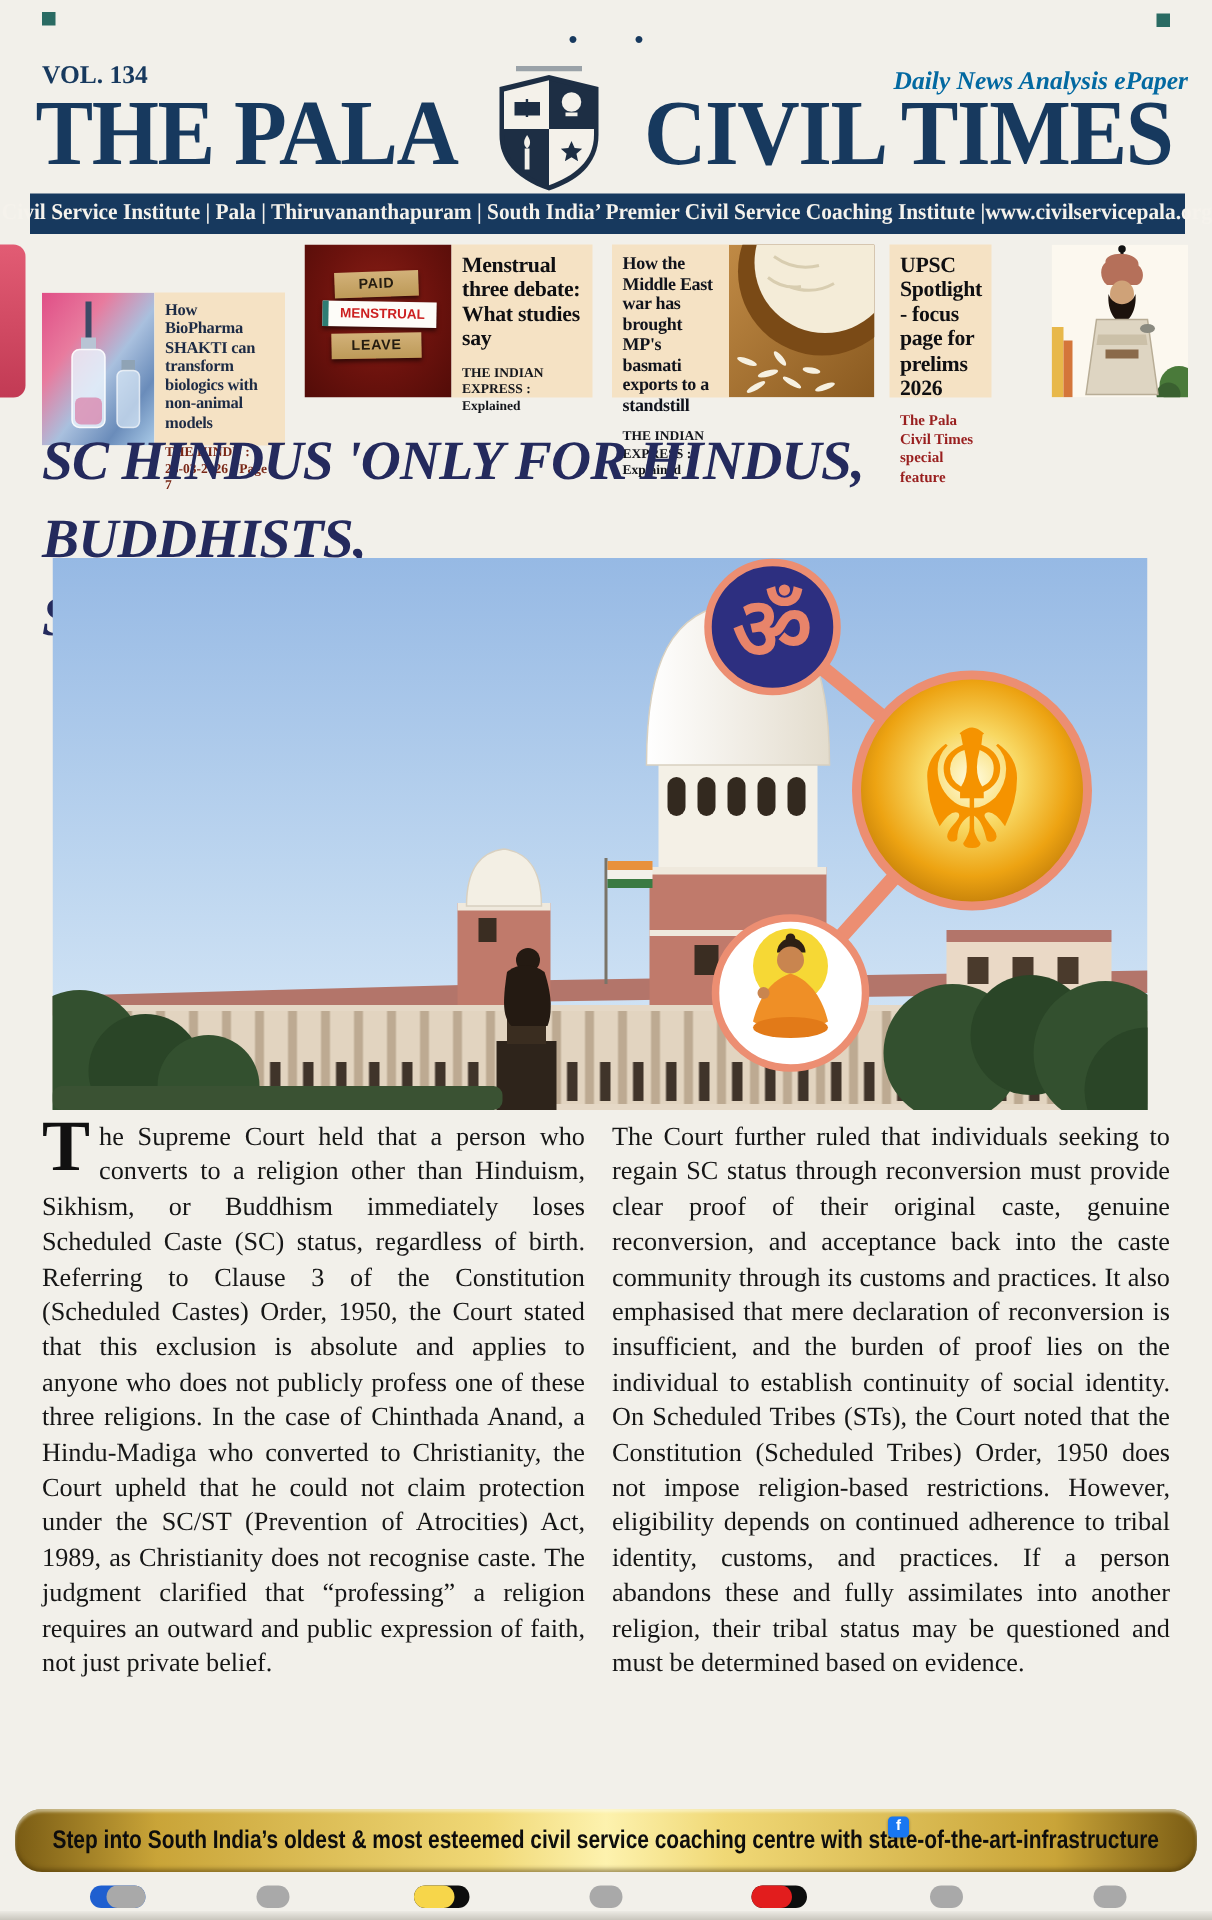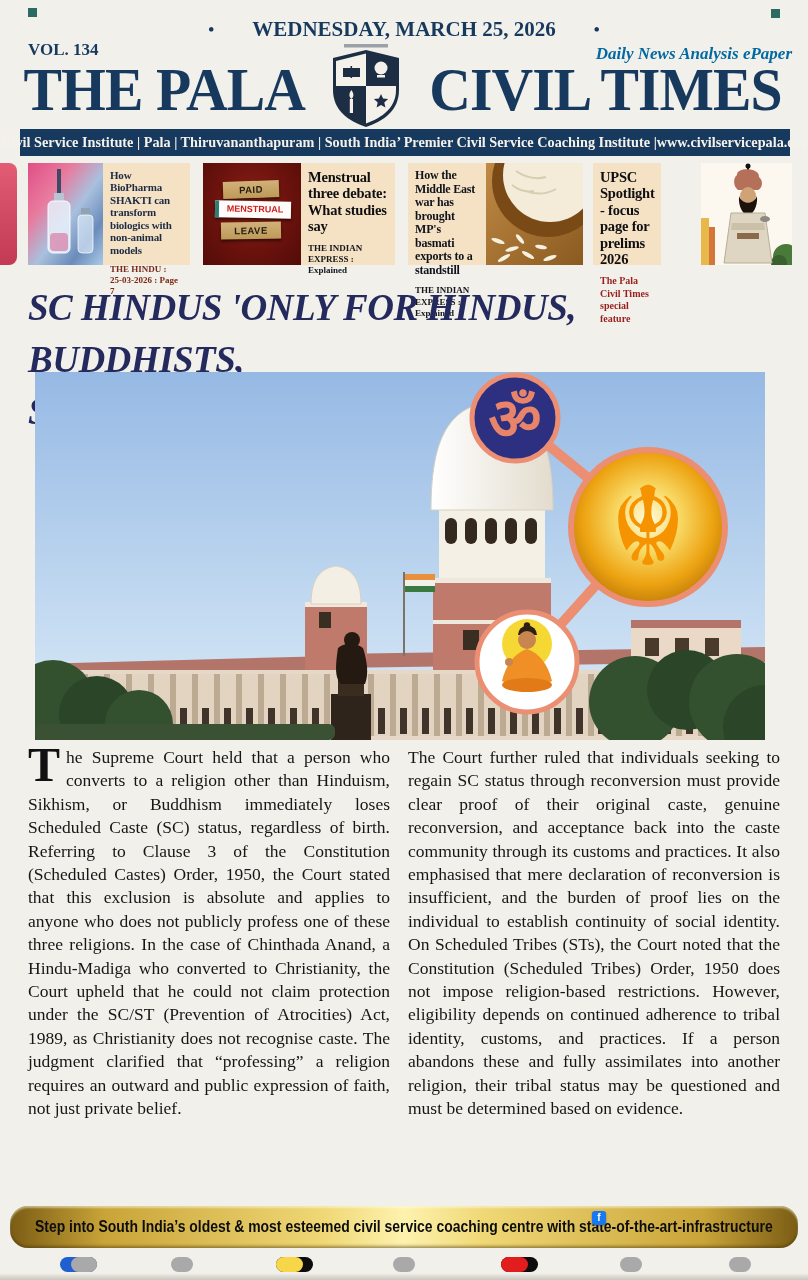--- a/index.html
+++ b/index.html
@@ -23,21 +23,21 @@
   .crest{width:76px;height:84px;flex:0 0 auto;margin-top:-6px;}
   .navbar{position:absolute;left:20px;top:129px;width:770px;height:27px;background:#17395e;
           display:flex;align-items:center;justify-content:center;}
   .navbar span{color:#f5f2ec;font-weight:bold;font-size:15px;white-space:nowrap;transform:scaleX(.95);}
 
   
   .teasers{position:absolute;left:0;top:163px;width:808px;height:102px;}
   .sliver{position:absolute;left:0;top:0;width:17px;height:102px;border-radius:0 8px 8px 0;
           background:linear-gradient(180deg,#e25c74,#c23a54);}
   .card{position:absolute;top:0;height:102px;display:flex;cursor:pointer;}
-  .c1{left:28px;width:162px;}
+  .c1{left:28px;width:162px;margin-top:32px;}
   .c2{left:203px;width:192px;}
   .c3{left:408px;width:175px;}
   .c4{left:593px;width:185px;gap:40px;}
   .cimg{height:102px;flex:0 0 auto;position:relative;overflow:hidden;}
   .c1 .cimg{width:75px;}
   .c2 .cimg{width:98px;}
   .c3 .cimg{width:97px;}
   .c4 .cimg{width:91px;}
   .ctext{flex:1;background:#f5e2c4;padding:6px 6px 5px 7px;display:flex;flex-direction:column;}
   .ctitle{font-weight:bold;line-height:1.13;letter-spacing:-.2px;}
@@ -103,21 +103,20 @@
 </head>
 <body>
 
 <div id="page">
 
   <div class="corner tl"></div>
   <div class="corner tr"></div>
 
   <div class="date-row">
     <span class="bullet">•</span>
-    <span>WEDNESDAY, MARCH 25, 2026</span>
     <span class="bullet">•</span>
   </div>
   <div class="vol">VOL. 134</div>
   <div class="edition">Daily News Analysis ePaper</div>
 
   <div class="masthead">
     <span class="mh-word">THE PALA</span>
     <svg class="crest" viewBox="0 0 76 84">
       <rect x="16" y="0" width="44" height="3.5" fill="#9aa2a8"></rect>
       <path d="M38 6 L71 14 V46 C71 66 56 77 38 83 C20 77 5 66 5 46 V14 Z" fill="#1d2e44"></path>

